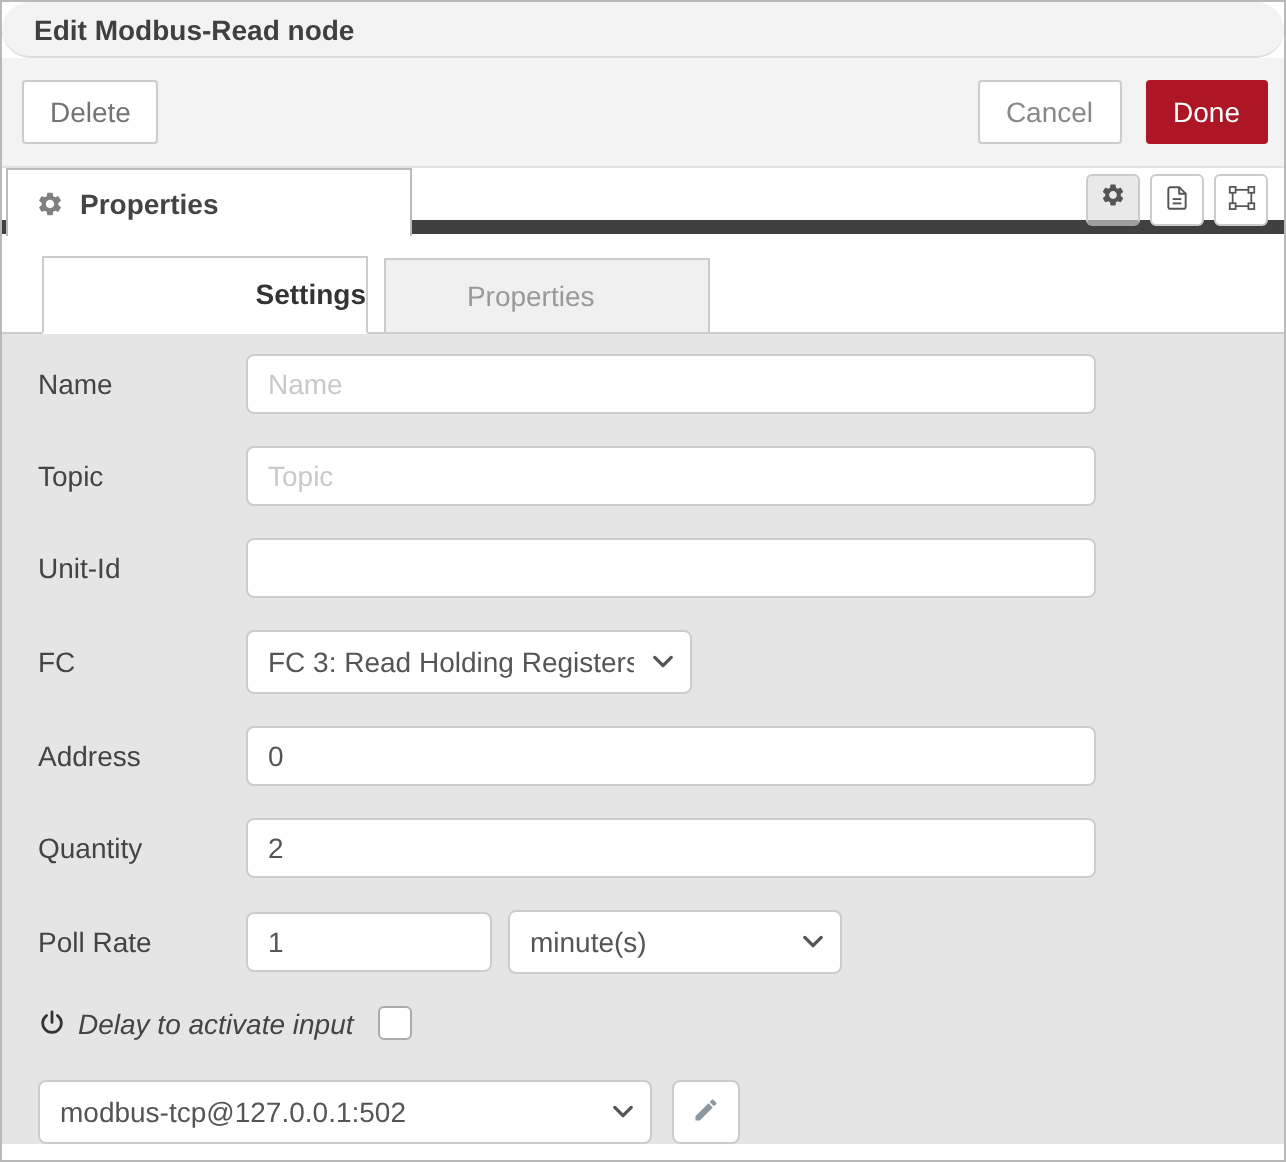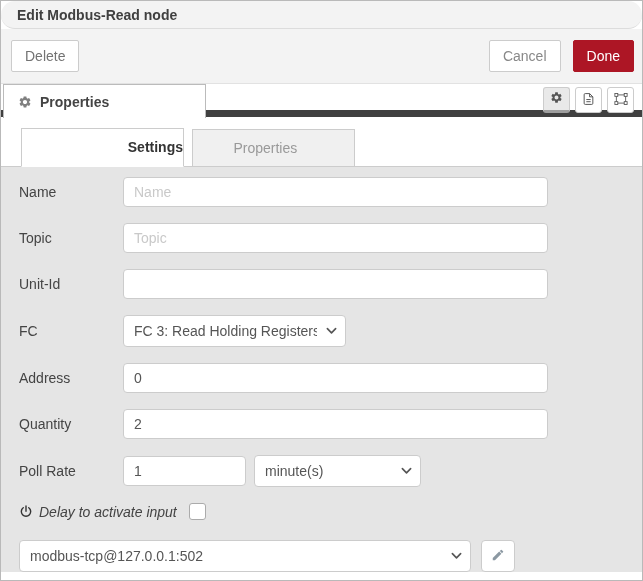--- a/index.html
+++ b/index.html
@@ -157,21 +157,21 @@
     cursor: pointer;
   }
   .select-wrap .chev {
     position: absolute; right: 9px; top: 50%;
     margin-top: -4px;
     pointer-events: none;
     display: inline-flex;
   }
   .sel-fc     { width: 223px; }
   .sel-unit   { width: 167px; margin-left: 8px; }
-  .sel-server { width: 452px; }
+  .sel-server { width: 307px; }
   
   .delay-row { display: flex; align-items: center; margin: 16px 0 20px; }
   .delay-row .power { display: inline-flex; margin-right: 6px; }
   .delay-label { font-size: 14px; color: #444; font-style: italic; }
   .delay-check {
     appearance: none; -webkit-appearance: none;
     width: 17px; height: 17px;
     border: 1px solid #ababab;
     border-radius: 3px;
     background: #fff;

